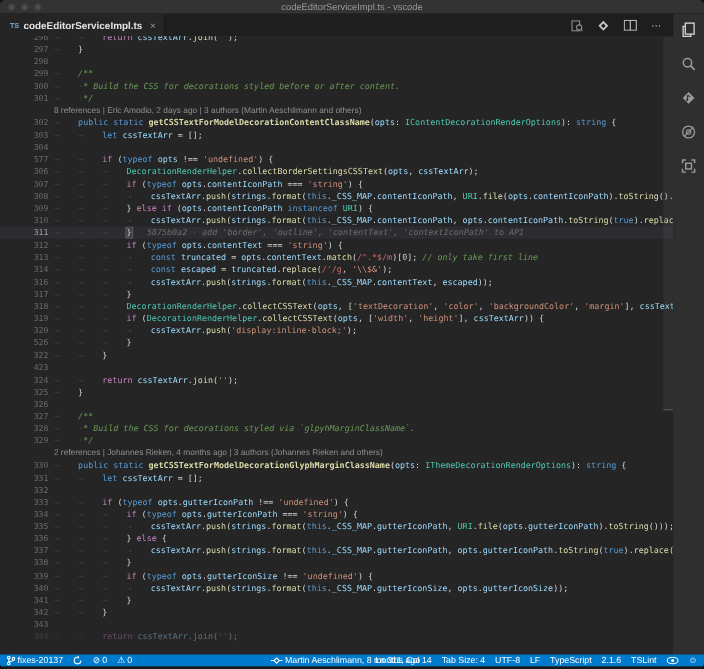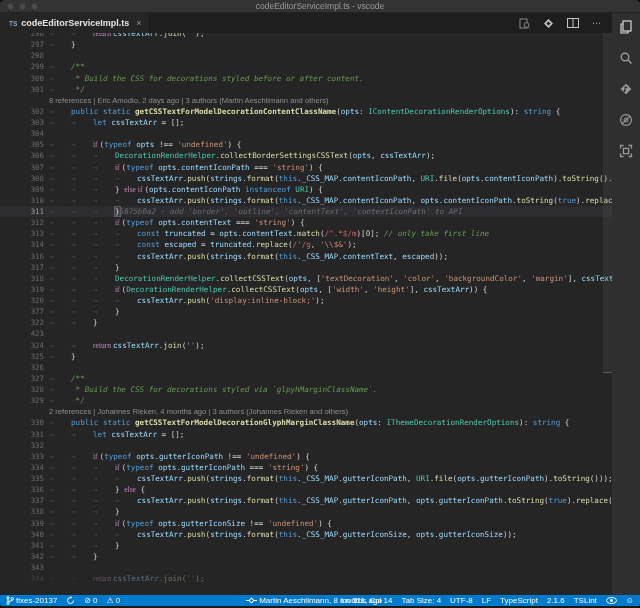--- a/index.html
+++ b/index.html
@@ -42,34 +42,34 @@
   }
   #code-lines { margin-top:-5px; }
   .row { display:flex; height:11.13px; line-height:11.15px; white-space:pre;
          font-family:"DejaVu Sans Mono", monospace; font-size:7.6px; }
   .row.cur { background:#2d2d31;align-items:center; }
   .row.fade { opacity:.4; }
   .gut { flex:none; width:44px; text-align:right; color:#6b6b6b; font-size:7.4px; }
   .code { flex:1; overflow:hidden; white-space:pre; margin-left:5px; }
   .ind { display:inline-block; width:22px; color:#474747; }
   .k { color:#569cd6; }            
-  .c { color:#c586c0;font-family:Liberation Serif, serif; }            
+  .c { color:#c586c0; }            
   .f { color:#dcdcaa; }            
   .d { color:#dcdcaa; font-weight:bold; }
   .t { color:#4ec9b0; }            
   .v { color:#9cdcfe; }            
   .s { color:#ce9178; }            
   .r { color:#d16969; }            
   .m { color:#6a9955; font-style:italic; }
   .p { color:#d4d4d4; }
   .n { color:#b5cea8; }
   .w { color:#4a4a4a; }
   .bm { background:#3f4045; outline:1px solid #5e5e62; }
   .lens { color:#8f8f8f; font-family:"Liberation Sans", sans-serif; font-size:7.6px; }
-  .blame { color:#6d6d6d; font-style:italic; }
+  .blame { color:#6d6d6d; font-style:italic; padding-left:14px; }
   .cur .gut { color:#a0a0a0; }
   
   #scrollbar { position:absolute; top:0; right:0; width:9px; height:340px;
     background:rgba(121,121,121,.14); border-bottom:1px solid #5a5a5a; }
   
   #activitybar {
     position:absolute; top:13px; right:0; width:28px; bottom:13px;
     background:#2f2f30; display:flex; flex-direction:column; align-items:center;
     padding-top:7px; gap:17px;
   }
@@ -137,36 +137,36 @@
         <div class="row"><span class="gut">296</span><span class="code"><span class="ind">→</span><span class="ind">→</span><span class="c">return </span><span class="v">cssTextArr</span><span class="p">.</span><span class="f">join</span><span class="p">(</span><span class="s">''</span><span class="p">);</span></span></div>
         <div class="row"><span class="gut">297</span><span class="code"><span class="ind">→</span><span class="p">}</span></span></div>
         <div class="row"><span class="gut">298</span><span class="code"></span></div>
         <div class="row"><span class="gut">299</span><span class="code"><span class="ind">→</span><span class="m">/**</span></span></div>
         <div class="row"><span class="gut">300</span><span class="code"><span class="ind">→</span><span class="w">·</span><span class="m">* Build the CSS for decorations styled before or after content.</span></span></div>
         <div class="row"><span class="gut">301</span><span class="code"><span class="ind">→</span><span class="w">·</span><span class="m">*/</span></span></div>
         <div class="row"><span class="gut"></span><span class="code"><span class="lens">8 references | Eric Amodio, 2 days ago | 3 authors (Martin Aeschlimann and others)</span></span></div>
         <div class="row"><span class="gut">302</span><span class="code"><span class="ind">→</span><span class="k">public static </span><span class="d">getCSSTextForModelDecorationContentClassName</span><span class="p">(</span><span class="v">opts</span><span class="p">: </span><span class="t">IContentDecorationRenderOptions</span><span class="p">): </span><span class="k">string</span><span class="p"> {</span></span></div>
         <div class="row"><span class="gut">303</span><span class="code"><span class="ind">→</span><span class="ind">→</span><span class="k">let </span><span class="v">cssTextArr</span><span class="p"> = [];</span></span></div>
         <div class="row"><span class="gut">304</span><span class="code"></span></div>
-        <div class="row"><span class="gut">305</span><span class="code"><span class="ind">→</span><span class="ind">→</span><span class="c">if </span><span class="p">(</span><span class="k">typeof </span><span class="v">opts</span><span class="p"> !== </span><span class="s">'undefined'</span><span class="p">) {</span></span></div>
+        <div class="row"><span class="gut">577</span><span class="code"><span class="ind">→</span><span class="ind">→</span><span class="c">if </span><span class="p">(</span><span class="k">typeof </span><span class="v">opts</span><span class="p"> !== </span><span class="s">'undefined'</span><span class="p">) {</span></span></div>
         <div class="row"><span class="gut">306</span><span class="code"><span class="ind">→</span><span class="ind">→</span><span class="ind">→</span><span class="t">DecorationRenderHelper</span><span class="p">.</span><span class="f">collectBorderSettingsCSSText</span><span class="p">(</span><span class="v">opts</span><span class="p">, </span><span class="v">cssTextArr</span><span class="p">);</span></span></div>
         <div class="row"><span class="gut">307</span><span class="code"><span class="ind">→</span><span class="ind">→</span><span class="ind">→</span><span class="c">if </span><span class="p">(</span><span class="k">typeof </span><span class="v">opts</span><span class="p">.</span><span class="v">contentIconPath</span><span class="p"> === </span><span class="s">'string'</span><span class="p">) {</span></span></div>
         <div class="row"><span class="gut">308</span><span class="code"><span class="ind">→</span><span class="ind">→</span><span class="ind">→</span><span class="ind">→</span><span class="v">cssTextArr</span><span class="p">.</span><span class="f">push</span><span class="p">(</span><span class="v">strings</span><span class="p">.</span><span class="f">format</span><span class="p">(</span><span class="k">this</span><span class="p">.</span><span class="v">_CSS_MAP</span><span class="p">.</span><span class="v">contentIconPath</span><span class="p">, </span><span class="t">URI</span><span class="p">.</span><span class="f">file</span><span class="p">(</span><span class="v">opts</span><span class="p">.</span><span class="v">contentIconPath</span><span class="p">).</span><span class="f">toString</span><span class="p">().</span></span></div>
         <div class="row"><span class="gut">309</span><span class="code"><span class="ind">→</span><span class="ind">→</span><span class="ind">→</span><span class="p">} </span><span class="c">else if </span><span class="p">(</span><span class="v">opts</span><span class="p">.</span><span class="v">contentIconPath</span><span class="p"> </span><span class="k">instanceof</span><span class="p"> </span><span class="t">URI</span><span class="p">) {</span></span></div>
         <div class="row"><span class="gut">310</span><span class="code"><span class="ind">→</span><span class="ind">→</span><span class="ind">→</span><span class="ind">→</span><span class="v">cssTextArr</span><span class="p">.</span><span class="f">push</span><span class="p">(</span><span class="v">strings</span><span class="p">.</span><span class="f">format</span><span class="p">(</span><span class="k">this</span><span class="p">.</span><span class="v">_CSS_MAP</span><span class="p">.</span><span class="v">contentIconPath</span><span class="p">, </span><span class="v">opts</span><span class="p">.</span><span class="v">contentIconPath</span><span class="p">.</span><span class="f">toString</span><span class="p">(</span><span class="k">true</span><span class="p">).</span><span class="f">replace</span></span></div>
         <div class="row cur"><span class="gut">311</span><span class="code"><span class="ind">→</span><span class="ind">→</span><span class="ind">→</span><span class="p bm">}</span><span class="blame">5875b0a2 · add 'border', 'outline', 'contentText', 'contextIconPath' to API</span></span></div>
         <div class="row"><span class="gut">312</span><span class="code"><span class="ind">→</span><span class="ind">→</span><span class="ind">→</span><span class="c">if </span><span class="p">(</span><span class="k">typeof </span><span class="v">opts</span><span class="p">.</span><span class="v">contentText</span><span class="p"> === </span><span class="s">'string'</span><span class="p">) {</span></span></div>
         <div class="row"><span class="gut">313</span><span class="code"><span class="ind">→</span><span class="ind">→</span><span class="ind">→</span><span class="ind">→</span><span class="k">const </span><span class="v">truncated</span><span class="p"> = </span><span class="v">opts</span><span class="p">.</span><span class="v">contentText</span><span class="p">.</span><span class="f">match</span><span class="p">(</span><span class="r">/^.*$/m</span><span class="p">)[</span><span class="n">0</span><span class="p">]; </span><span class="m">// only take first line</span></span></div>
         <div class="row"><span class="gut">314</span><span class="code"><span class="ind">→</span><span class="ind">→</span><span class="ind">→</span><span class="ind">→</span><span class="k">const </span><span class="v">escaped</span><span class="p"> = </span><span class="v">truncated</span><span class="p">.</span><span class="f">replace</span><span class="p">(</span><span class="r">/'/g</span><span class="p">, </span><span class="s">'\\$&amp;'</span><span class="p">);</span></span></div>
         <div class="row"><span class="gut">316</span><span class="code"><span class="ind">→</span><span class="ind">→</span><span class="ind">→</span><span class="ind">→</span><span class="v">cssTextArr</span><span class="p">.</span><span class="f">push</span><span class="p">(</span><span class="v">strings</span><span class="p">.</span><span class="f">format</span><span class="p">(</span><span class="k">this</span><span class="p">.</span><span class="v">_CSS_MAP</span><span class="p">.</span><span class="v">contentText</span><span class="p">, </span><span class="v">escaped</span><span class="p">));</span></span></div>
         <div class="row"><span class="gut">317</span><span class="code"><span class="ind">→</span><span class="ind">→</span><span class="ind">→</span><span class="p">}</span></span></div>
         <div class="row"><span class="gut">318</span><span class="code"><span class="ind">→</span><span class="ind">→</span><span class="ind">→</span><span class="t">DecorationRenderHelper</span><span class="p">.</span><span class="f">collectCSSText</span><span class="p">(</span><span class="v">opts</span><span class="p">, [</span><span class="s">'textDecoration'</span><span class="p">, </span><span class="s">'color'</span><span class="p">, </span><span class="s">'backgroundColor'</span><span class="p">, </span><span class="s">'margin'</span><span class="p">], </span><span class="v">cssTextArr</span></span></div>
         <div class="row"><span class="gut">319</span><span class="code"><span class="ind">→</span><span class="ind">→</span><span class="ind">→</span><span class="c">if </span><span class="p">(</span><span class="t">DecorationRenderHelper</span><span class="p">.</span><span class="f">collectCSSText</span><span class="p">(</span><span class="v">opts</span><span class="p">, [</span><span class="s">'width'</span><span class="p">, </span><span class="s">'height'</span><span class="p">], </span><span class="v">cssTextArr</span><span class="p">)) {</span></span></div>
         <div class="row"><span class="gut">320</span><span class="code"><span class="ind">→</span><span class="ind">→</span><span class="ind">→</span><span class="ind">→</span><span class="v">cssTextArr</span><span class="p">.</span><span class="f">push</span><span class="p">(</span><span class="s">'display:inline-block;'</span><span class="p">);</span></span></div>
-        <div class="row"><span class="gut">377</span><span class="code"><span class="ind">→</span><span class="ind">→</span><span class="ind">→</span><span class="p">}</span></span></div>
+        <div class="row"><span class="gut">526</span><span class="code"><span class="ind">→</span><span class="ind">→</span><span class="ind">→</span><span class="p">}</span></span></div>
         <div class="row"><span class="gut">322</span><span class="code"><span class="ind">→</span><span class="ind">→</span><span class="p">}</span></span></div>
         <div class="row"><span class="gut">423</span><span class="code"></span></div>
         <div class="row"><span class="gut">324</span><span class="code"><span class="ind">→</span><span class="ind">→</span><span class="c">return </span><span class="v">cssTextArr</span><span class="p">.</span><span class="f">join</span><span class="p">(</span><span class="s">''</span><span class="p">);</span></span></div>
         <div class="row"><span class="gut">325</span><span class="code"><span class="ind">→</span><span class="p">}</span></span></div>
         <div class="row"><span class="gut">326</span><span class="code"></span></div>
         <div class="row"><span class="gut">327</span><span class="code"><span class="ind">→</span><span class="m">/**</span></span></div>
         <div class="row"><span class="gut">328</span><span class="code"><span class="ind">→</span><span class="w">·</span><span class="m">* Build the CSS for decorations styled via `glpyhMarginClassName`.</span></span></div>
         <div class="row"><span class="gut">329</span><span class="code"><span class="ind">→</span><span class="w">·</span><span class="m">*/</span></span></div>
         <div class="row"><span class="gut"></span><span class="code"><span class="lens">2 references | Johannes Rieken, 4 months ago | 3 authors (Johannes Rieken and others)</span></span></div>
         <div class="row"><span class="gut">330</span><span class="code"><span class="ind">→</span><span class="k">public static </span><span class="d">getCSSTextForModelDecorationGlyphMarginClassName</span><span class="p">(</span><span class="v">opts</span><span class="p">: </span><span class="t">IThemeDecorationRenderOptions</span><span class="p">): </span><span class="k">string</span><span class="p"> {</span></span></div>

